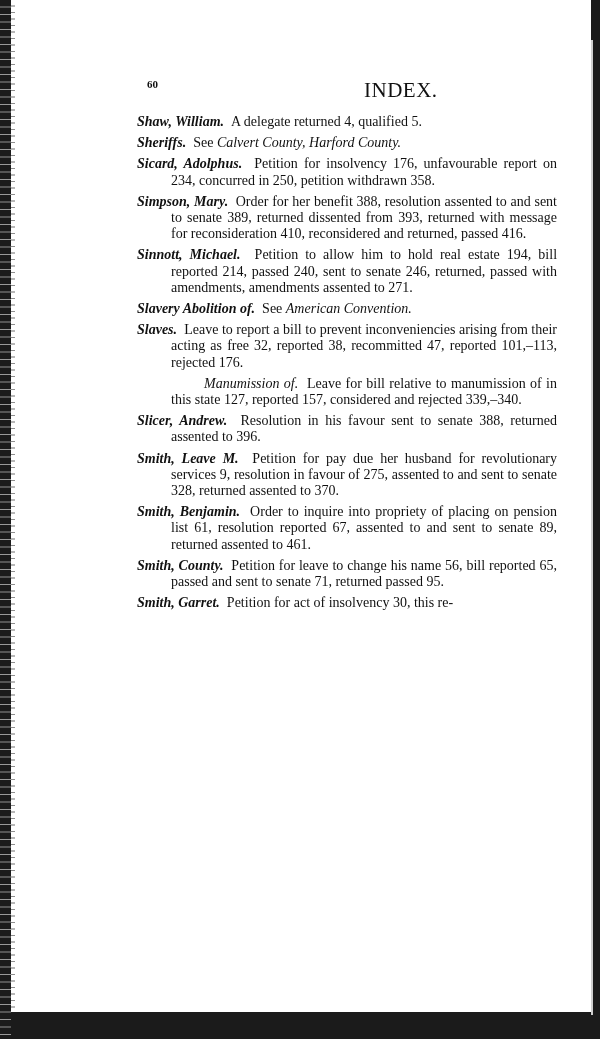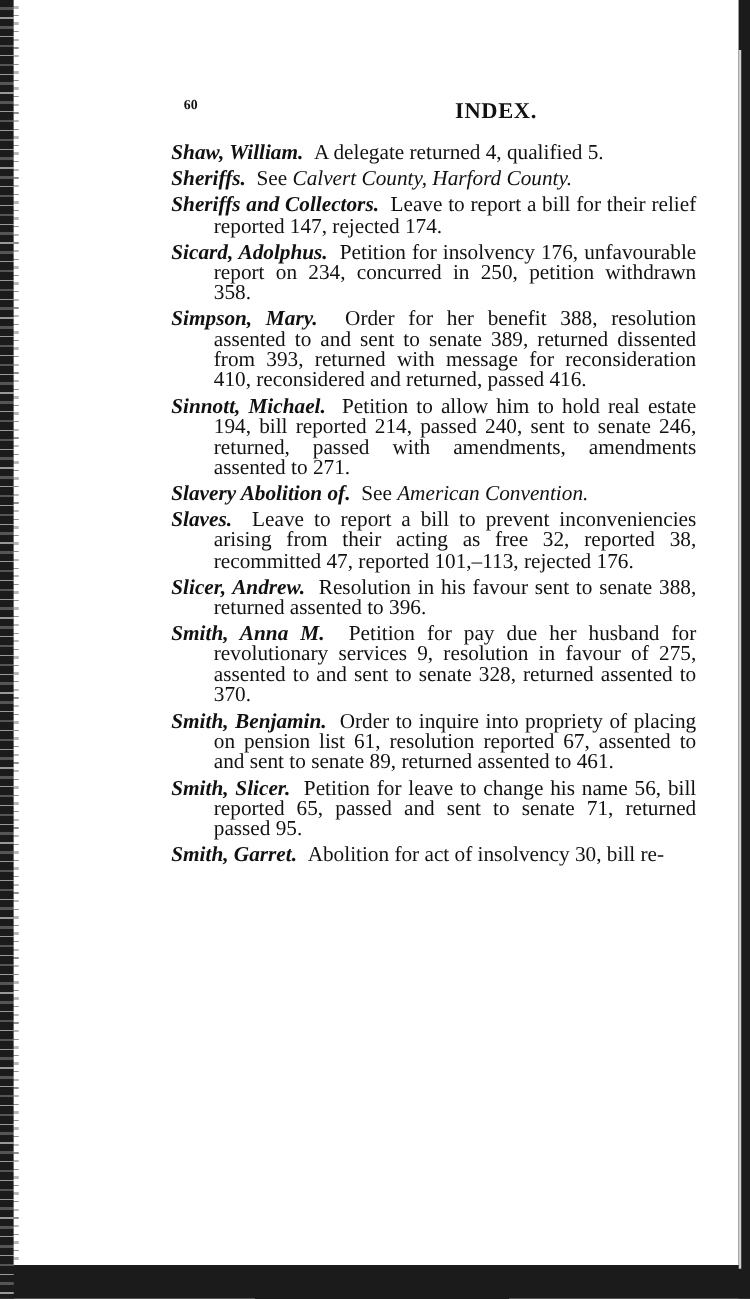--- a/index.html
+++ b/index.html
@@ -36,25 +36,25 @@
     }
     .header {
       position: absolute; top: 78px; left: 147px; width: 400px; height: 24px;
     }
     .page-num {
       position: absolute; left: 0; top: 0;
       font-weight: bold; font-size: 11px;
     }
     .page-title {
       position: absolute; left: 217px; top: 0;
-      font-weight: bold; font-size: 18px; letter-spacing: 0.5px;
+      font-weight: normal; font-size: 21px; letter-spacing: 0.5px;
     }
     .entries {
       position: absolute; left: 137px; top: 114px; width: 420px;
-      font-size: 17px; line-height: 16.2px;
+      font-size: 14px; line-height: 16.2px;
     }
     .entry {
       padding-left: 34px; text-indent: -34px;
       margin-bottom: 5px;
       text-align: justify;
     }
     .entry.sub {
       padding-left: 34px; text-indent: 33px;
     }
     .head {
@@ -72,24 +72,24 @@
 <div class="right-line"></div>
 
 <div class="header">
   <span class="page-num">60</span>
   <span class="page-title">INDEX.</span>
 </div>
 
 <div class="entries">
   <div class="entry"><span class="head">Shaw, William.</span>&nbsp;&nbsp;<span>A delegate returned 4, qualified 5.</span></div>
   <div class="entry"><span class="head">Sheriffs.</span>&nbsp;&nbsp;<span>See</span> <span class="see-ref">Calvert County, Harford County.</span></div>
-  <div class="entry"><span class="head">Sheriffs and Collectors.</span>&nbsp;&nbsp;<span>Leave to report a bill for their relief reported 147, rejected 174.</span></div>
   <div class="entry"><span class="head">Sicard, Adolphus.</span>&nbsp;&nbsp;<span>Petition for insolvency 176, unfavourable report on 234, concurred in 250, petition withdrawn 358.</span></div>
   <div class="entry"><span class="head">Simpson, Mary.</span>&nbsp;&nbsp;<span>Order for her benefit 388, resolution assented to and sent to senate 389, returned dissented from 393, returned with message for reconsideration 410, reconsidered and returned, passed 416.</span></div>
   <div class="entry"><span class="head">Sinnott, Michael.</span>&nbsp;&nbsp;<span>Petition to allow him to hold real estate 194, bill reported 214, passed 240, sent to senate 246, returned, passed with amendments, amendments assented to 271.</span></div>
   <div class="entry"><span class="head">Slavery Abolition of.</span>&nbsp;&nbsp;<span>See</span> <span class="see-ref">American Convention.</span></div>
   <div class="entry"><span class="head">Slaves.</span>&nbsp;&nbsp;<span>Leave to report a bill to prevent inconveniencies arising from their acting as free 32, reported 38, recommitted 47, reported 101,–113, rejected 176.</span></div>
+  <div class="entry sub"><span class="head" style="font-weight:normal">Manumission of.</span>&nbsp;&nbsp;<span>Leave for bill relative to manumission of in this state 127, reported 157, considered and rejected 339,–340.</span></div>
   <div class="entry"><span class="head">Slicer, Andrew.</span>&nbsp;&nbsp;<span>Resolution in his favour sent to senate 388, returned assented to 396.</span></div>
-  <div class="entry"><span class="head">Smith, Anna M.</span>&nbsp;&nbsp;<span>Petition for pay due her husband for revolutionary services 9, resolution in favour of 275, assented to and sent to senate 328, returned assented to 370.</span></div>
+  <div class="entry"><span class="head">Smith, Leave M.</span>&nbsp;&nbsp;<span>Petition for pay due her husband for revolutionary services 9, resolution in favour of 275, assented to and sent to senate 328, returned assented to 370.</span></div>
   <div class="entry"><span class="head">Smith, Benjamin.</span>&nbsp;&nbsp;<span>Order to inquire into propriety of placing on pension list 61, resolution reported 67, assented to and sent to senate 89, returned assented to 461.</span></div>
-  <div class="entry"><span class="head">Smith, Slicer.</span>&nbsp;&nbsp;<span>Petition for leave to change his name 56, bill reported 65, passed and sent to senate 71, returned passed 95.</span></div>
-  <div class="entry"><span class="head">Smith, Garret.</span>&nbsp;&nbsp;<span>Abolition for act of insolvency 30, bill re-</span></div>
+  <div class="entry"><span class="head">Smith, County.</span>&nbsp;&nbsp;<span>Petition for leave to change his name 56, bill reported 65, passed and sent to senate 71, returned passed 95.</span></div>
+  <div class="entry"><span class="head">Smith, Garret.</span>&nbsp;&nbsp;<span>Petition for act of insolvency 30, this re-</span></div>
 </div>
 
 </body></html>

